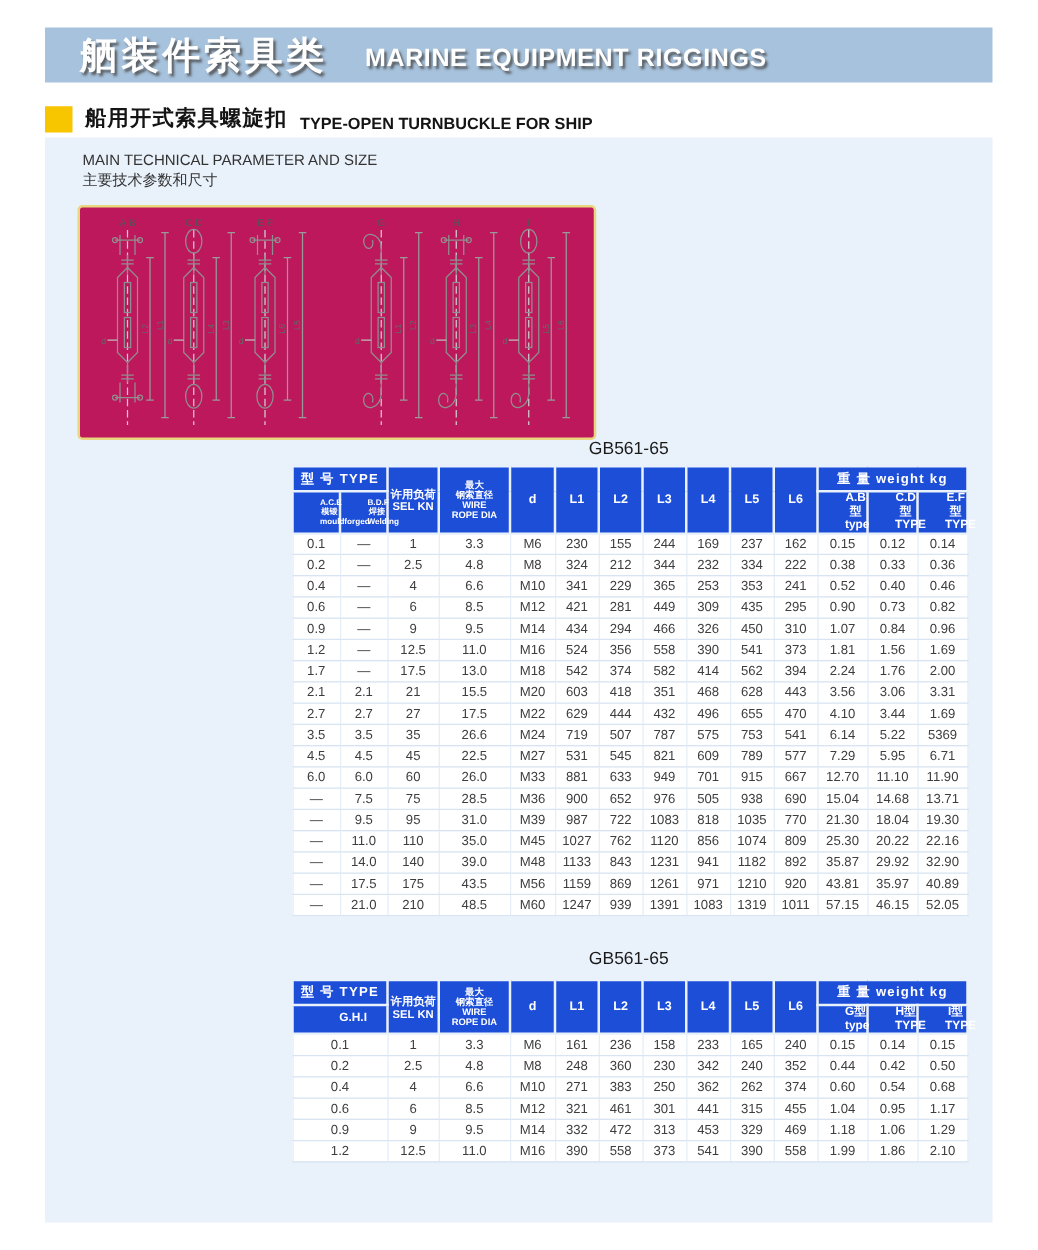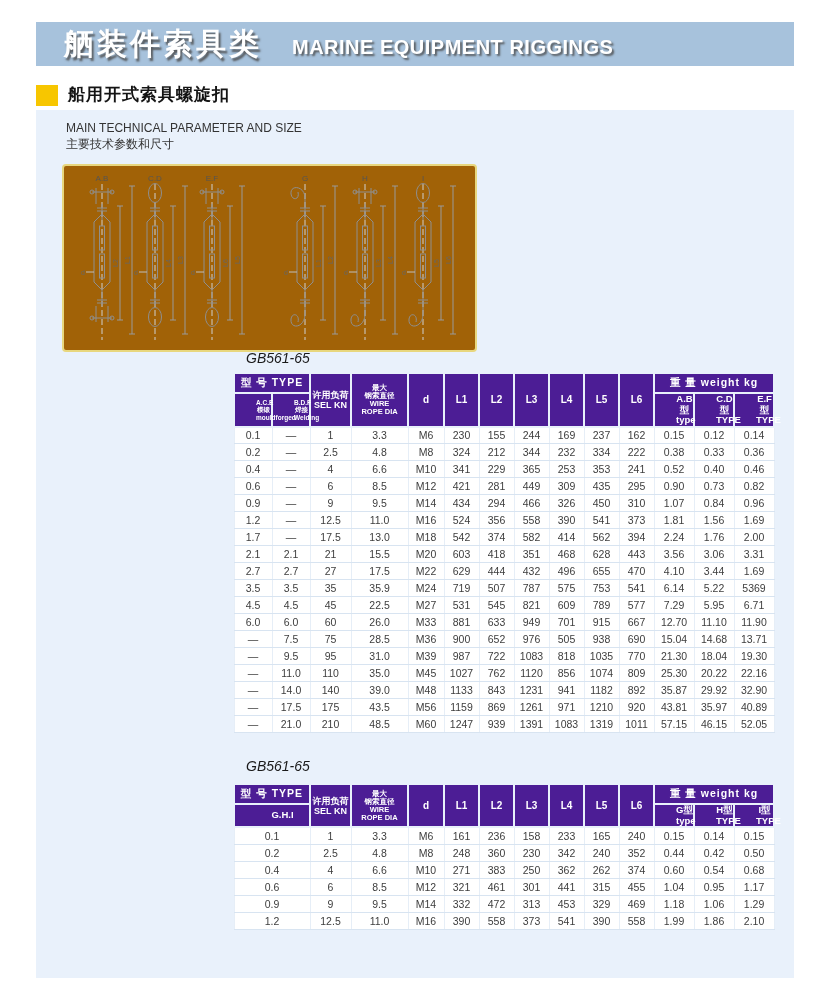--- a/index.html
+++ b/index.html
@@ -14,30 +14,30 @@
              text-shadow:2px 2px 2px rgba(75,75,75,.85);}
 
   .section{position:absolute;left:36px;top:82px;height:24px;display:flex;align-items:flex-end;gap:10px;}
   .bullet{width:22px;height:21px;background:#f7c600;}
   .sec-zh{font-size:17px;font-weight:bold;color:#141414;letter-spacing:1px;}
   .sec-en{font-size:13px;font-weight:bold;color:#141414;padding-top:3px;}
 
   .panel{position:absolute;left:36px;top:110px;width:758px;height:868px;background:#e9f1fb;}
   .param{position:absolute;left:30px;top:10px;font-size:12px;color:#333;line-height:16px;}
 
-  .diagram{position:absolute;left:26px;top:54px;width:415px;height:188px;background:#a16207;
+  .diagram{position:absolute;left:26px;top:54px;width:415px;height:188px;background:#be185d;
            border:2px solid #e8d77e;border-radius:4px;}
   svg.fig{position:absolute;top:6px;}
 
-  .gb{position:absolute;left:210px;width:540px;text-align:left;font-size:14px;color:#1a1a1a;font-style:italic;}
+  .gb{position:absolute;left:197px;width:540px;text-align:center;font-size:14px;color:#1a1a1a;}
   .gb1{top:240px;} .gb2{top:648px;}
 
   table{position:absolute;left:197px;width:540px;border-collapse:collapse;table-layout:fixed;}
   #table1{top:262px;} #table2{top:673px;}
-  th{background:#4c1d95;color:#ffffff;font-weight:bold;border:2px solid #e9f1fb;
+  th{background:#1d4ed8;color:#ffffff;font-weight:bold;border:2px solid #e9f1fb;
      text-align:center;vertical-align:middle;padding:0;}
   .grp{font-size:10.5px;height:20px;letter-spacing:1px;}
   .multi{white-space:pre-line;}
   .h-sel{font-size:9px;line-height:10px;}
   .h-wire{font-size:7.5px;line-height:8px;}
   .h-l{font-size:10px;}
   .h-w{font-size:9.5px;line-height:10.5px;}
   .tiny{font-size:6.5px;line-height:7.5px;}
   .sub-row th{height:16px;padding-left:21px;}
   td{background:#ffffff;font-size:10.5px;color:#3d3d3d;text-align:center;height:17px;
@@ -47,20 +47,21 @@
 <body>
 
 <div class="banner">
   <span class="banner-zh">舾装件索具类</span>
   <span class="banner-en">MARINE EQUIPMENT RIGGINGS</span>
 </div>
 
 <div class="section">
   <span class="bullet"></span>
   <span class="sec-zh">船用开式索具螺旋扣</span>
+  <span class="sec-en">TYPE-OPEN TURNBUCKLE FOR SHIP</span>
 </div>
 
 <div class="panel">
   <div class="param">
     <div>MAIN TECHNICAL PARAMETER AND SIZE</div>
     <div>主要技术参数和尺寸</div>
   </div>
 
   <div class="diagram" id="diagram">
       <svg width="62" height="172" viewBox="0 0 62 172" class="fig" style="left: 14px;">
@@ -433,21 +434,21 @@
           <td>655</td>
           <td>470</td>
           <td>4.10</td>
           <td>3.44</td>
           <td>1.69</td>
         </tr>
         <tr>
           <td>3.5</td>
           <td>3.5</td>
           <td>35</td>
-          <td>35.9</td>
+          <td>26.6</td>
           <td>M24</td>
           <td>719</td>
           <td>507</td>
           <td>787</td>
           <td>575</td>
           <td>753</td>
           <td>541</td>
           <td>6.14</td>
           <td>5.22</td>
           <td>5369</td>

